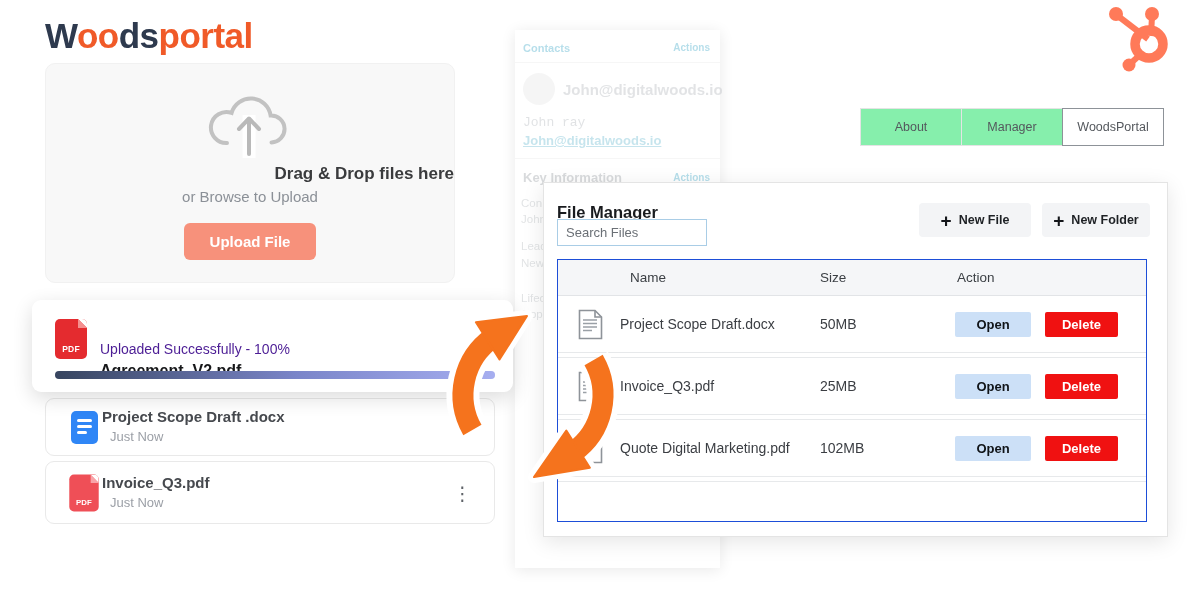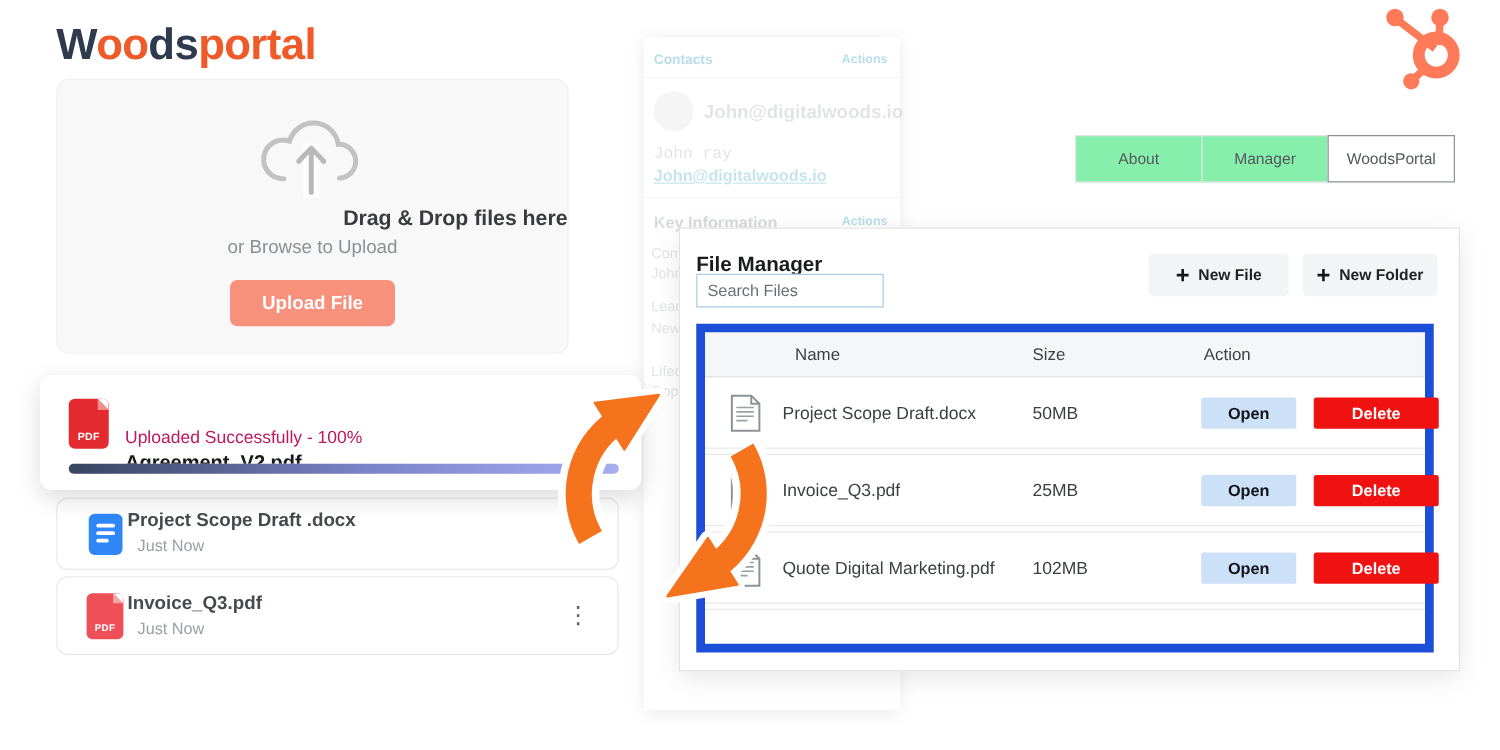--- a/index.html
+++ b/index.html
@@ -32,21 +32,21 @@
   .pdficon .pdf-label { position:absolute; bottom:5px; left:0; right:0; text-align:center;
     color:#fff; font-size:8.5px; font-weight:800; letter-spacing:.2px; }
   .pdficon.pink { background:#EF4F57; }
   .pdficon.pink::before { border-left-color:#F9A3A8; }
 
   .docicon { position:absolute; width:27px; height:33px; background:#2F86F6; border-radius:5px; padding:8px 0 0 6px; }
   .docicon .bar { width:15px; height:2.5px; background:#fff; border-radius:2px; margin-bottom:3.5px; }
   .docicon .bar.short { width:10px; }
 
   .c-title { position:absolute; font-weight:800; color:#17181A; }
-  .c-sub { position:absolute; color:#be185d; }
+  .c-sub { position:absolute; color:#4c1d95; }
   .card1 .c-title { left:68px; top:18px; font-size:16px;margin-top:44px; }
   .card1 .c-sub { left:68px; top:41px; font-size:14px; }
   .card1 .pdficon { left:23px; top:19px; }
   .progress-track { position:absolute; left:23px; right:18px; bottom:13px; height:8px; border-radius:4px; background:#EDEFF5; }
   .progress-fill { height:100%; width:100%; border-radius:4px; background:linear-gradient(90deg,#37455F 0%,#7A85C9 55%,#A6AEF0 100%); }
 
   .card2 .docicon { left:25px; top:12px; }
   .card2 .c-title, .card3 .c-title { left:56px; top:9px; font-size:15px; color:#46494E; }
   .card2 .c-sub, .card3 .c-sub { left:64px; top:30px; font-size:13px; color:#9B9FA6; }
   .card3 .pdficon { left:22px; top:11px; transform:scale(.92); }
@@ -84,33 +84,33 @@
   .fm-search { position:absolute; left:13px; top:36px; width:150px; height:27px; border:1px solid #A9CDE6;
     font-size:13px; color:#4A5056; padding:0 8px; outline:none; font-family:inherit; }
   .fm-search::placeholder { color:#6B7076; opacity:1; }
   .fm-btn { position:absolute; top:20px; height:34px; background:#F3F4F6; border:none; border-radius:4px;
     font-size:12.5px; font-weight:700; color:#1E2125; cursor:pointer; display:flex; align-items:center;
     justify-content:center; font-family:inherit; }
   .fm-btn .plus { font-size:19px; font-weight:900; margin-right:7px; line-height:1; color:#14161A; }
   .fm-btn.newfile { left:375px; width:112px; }
   .fm-btn.newfolder { left:498px; width:108px; }
 
-  .fm-table { position:absolute; left:13px; right:20px; top:76px; bottom:14px; border:7px solid #1d4ed8; }
+  .fm-table { position:absolute; left:13px; right:20px; top:76px; bottom:14px; border:1px solid #1d4ed8; }
   .frow { display:grid; grid-template-columns:62px 200px 120px 1fr; align-items:center; }
   .fm-head { height:36px; background:#F5F6F8; border-bottom:1px solid #E2E4E7; font-size:13.5px; color:#3C4045; }
   .fm-head .hname { padding-left:10px; }
   .fm-head .haction { padding-left:17px; }
   .fdata { height:57px; border-bottom:1px solid #E7E9EB; }
   .fgap { height:5px; border-bottom:1px solid #E7E9EB; }
   .fname, .fsize { font-size:14px; color:#3B3E43; }
   .ficon { margin-left:20px; }
   .factions { display:flex; align-items:center; padding-left:15px; }
   .btn-open { width:76px; height:25px; background:#CCE0F7; border:none; border-radius:2px;
     font-size:13px; font-weight:800; color:#101418; margin-right:14px; cursor:pointer; font-family:inherit; }
-  .btn-delete { width:100px; height:25px; background:#F01111; border:none; border-radius:2px;
+  .btn-delete { width:73px; height:25px; background:#F01111; border:none; border-radius:2px;
     font-size:13px; font-weight:800; color:#fff; cursor:pointer; font-family:inherit; }
 
   
   .sync-arrow { position:absolute; left:438px; top:295px; z-index:10; }
   .hubspot { position:absolute; left:1096px; top:4px; z-index:2; }
 </style>
 </head>
 <body>
 
 <div id="stage">

